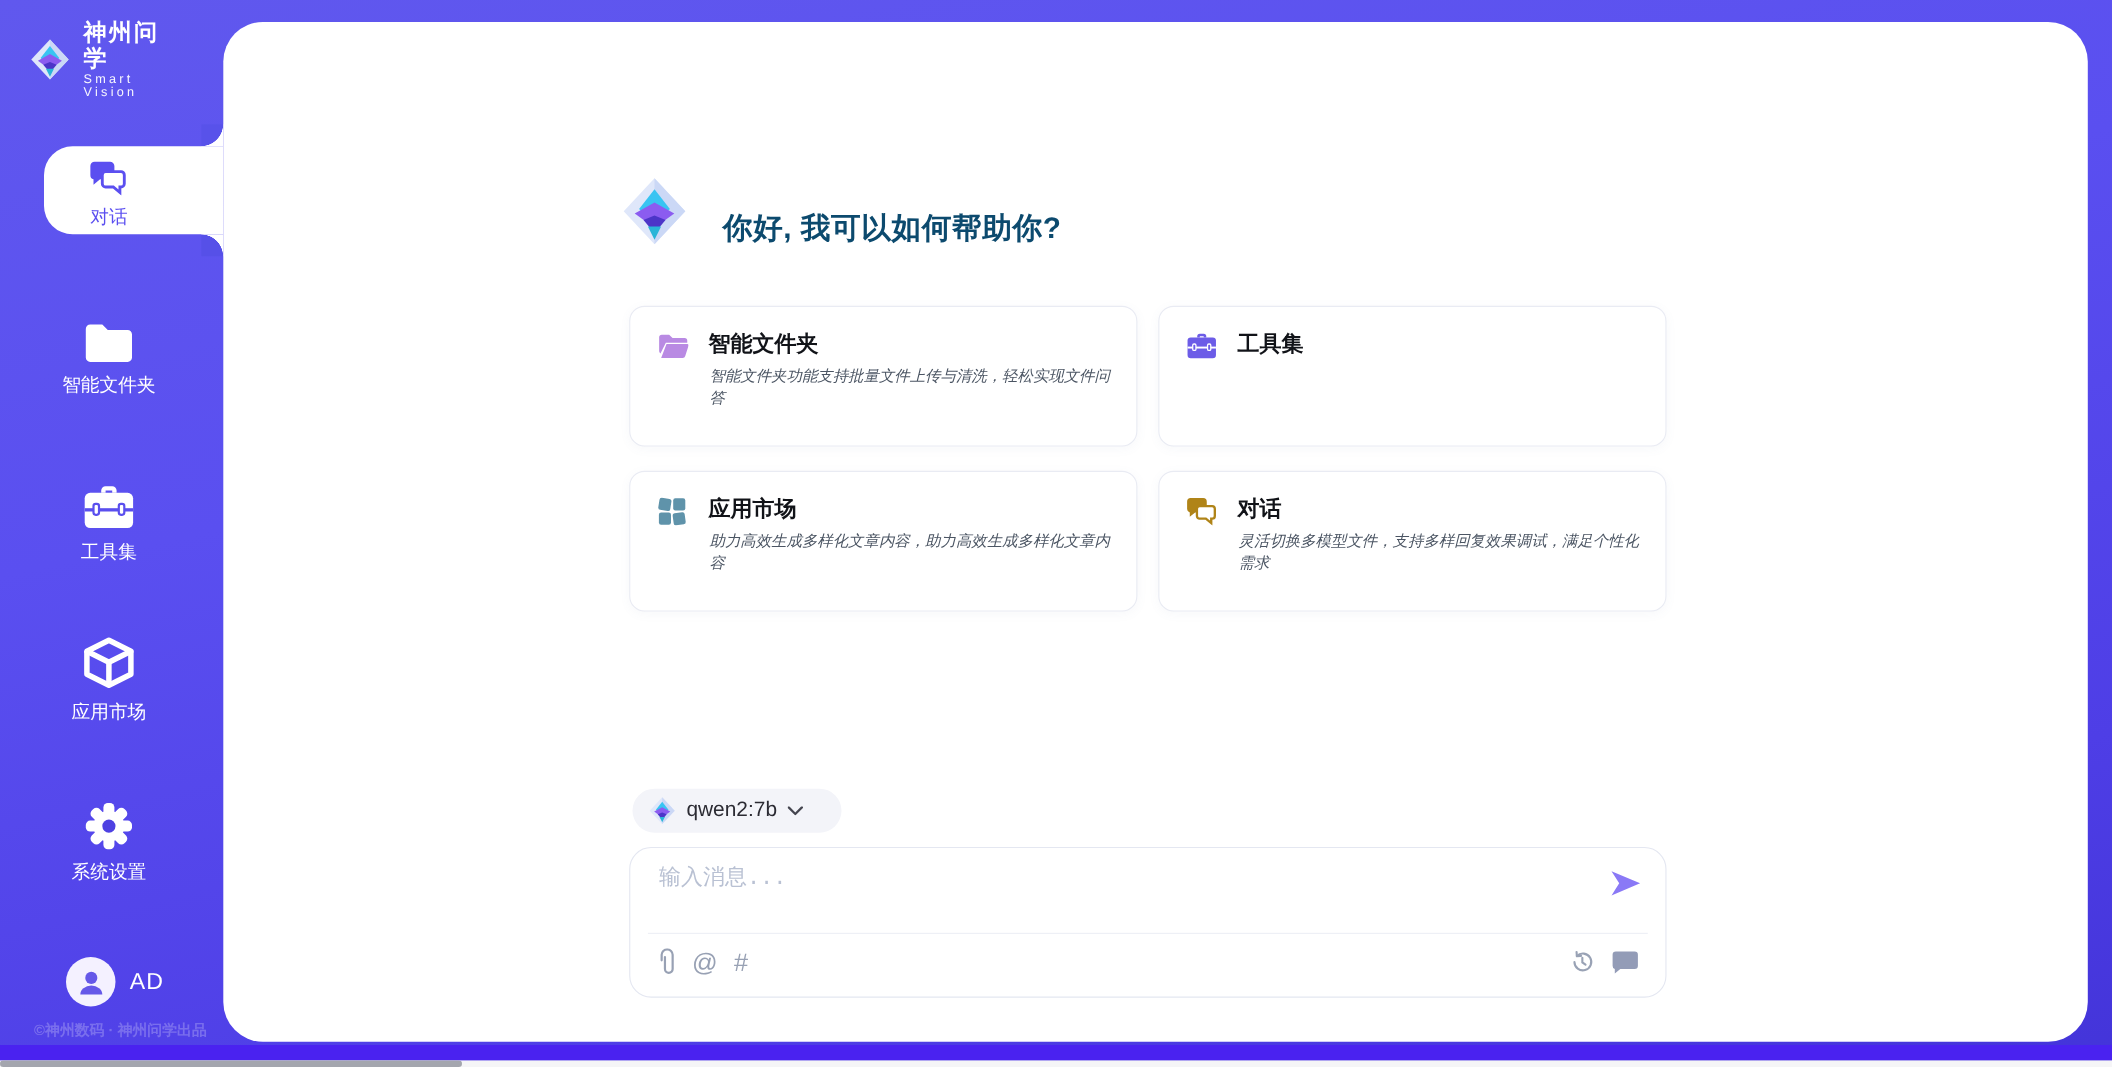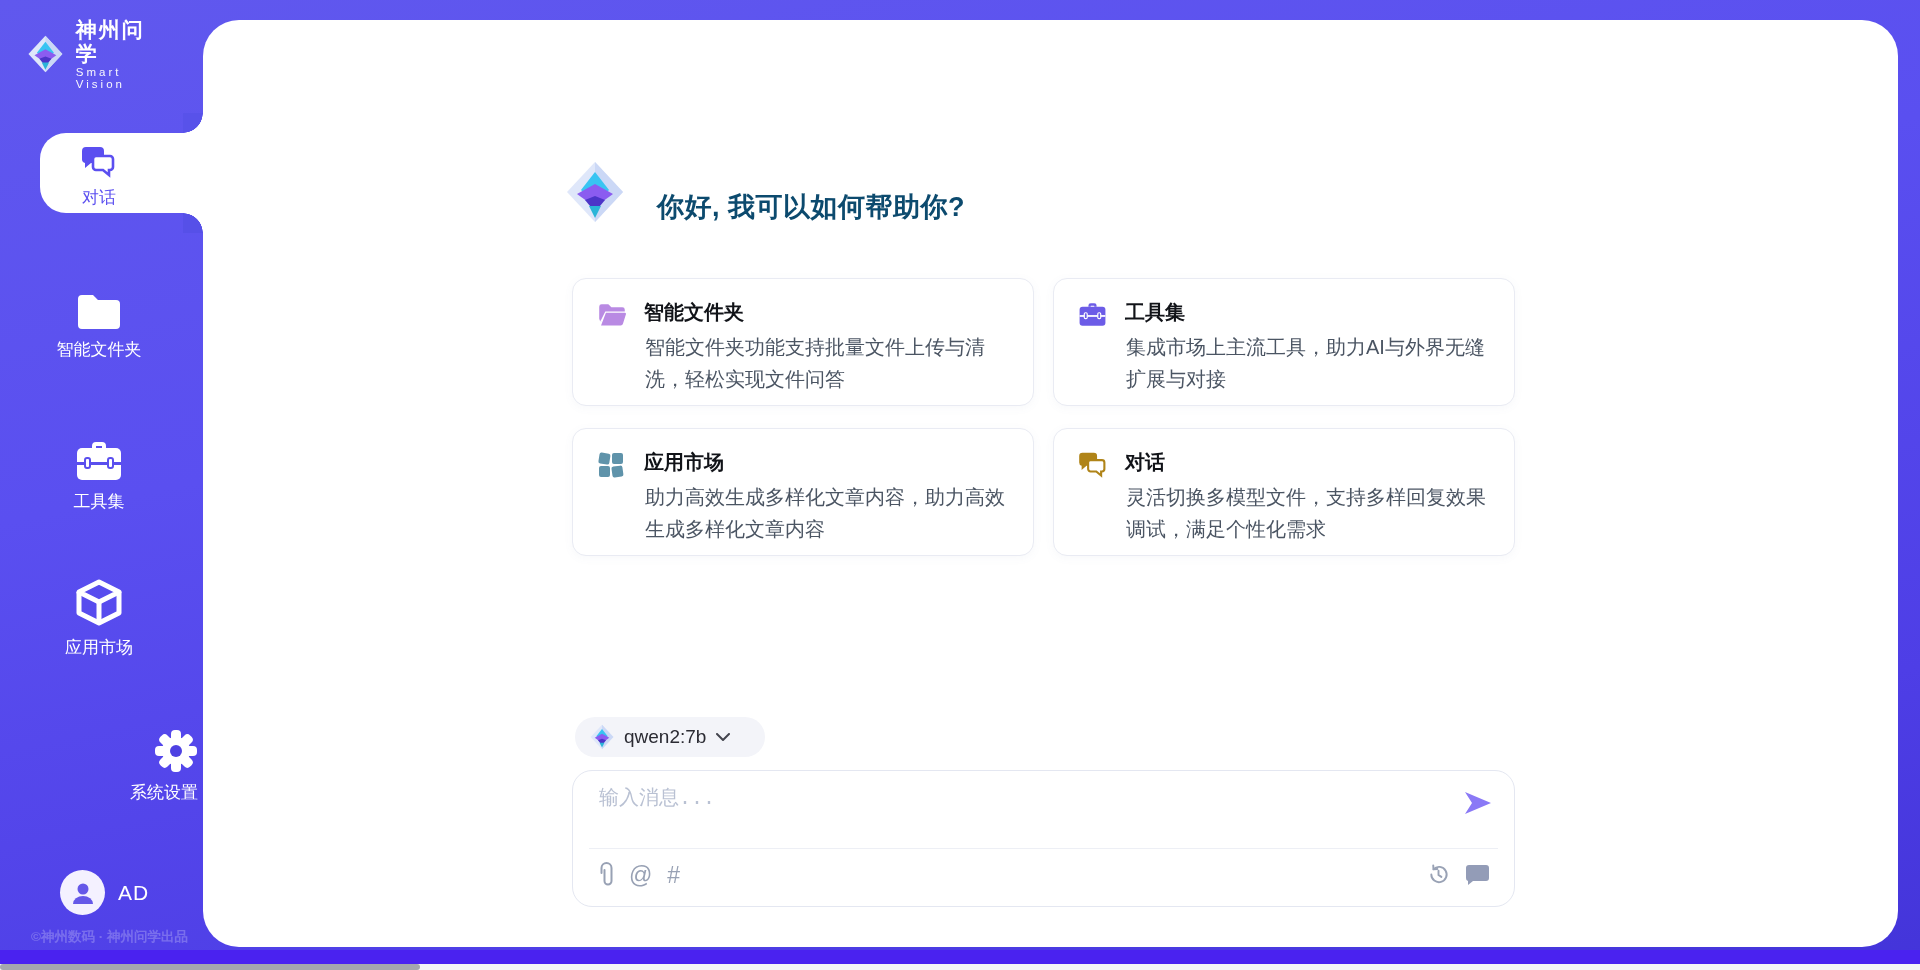--- a/index.html
+++ b/index.html
@@ -29,21 +29,21 @@
   .fillet { position:absolute; width:20px; height:20px; z-index:2; }
   .fillet.top { left:183px; top:113px;
     background:radial-gradient(circle 20px at 0 0, #5852ea 0, #5852ea 19.5px, #ffffff 20px); }
   .fillet.bottom { left:183px; top:213px;
     background:radial-gradient(circle 20px at 0 100%, #5650e8 0, #5650e8 19.5px, #ffffff 20px); }
 
   .nav-item { position:absolute; left:0; width:198px; display:flex; flex-direction:column;
     align-items:center; z-index:4; cursor:pointer; }
   .nav-item .lbl { margin-top:8px; font-size:17px; color:#ffffff; }
   .nav-item.active .lbl { color:#5b4ff0; font-weight:500; }
-  .n1 { top:146px; } .n2 { top:292px; } .n3 { top:440px; } .n4 { top:578px; } .n5 { top:729px;align-items:flex-end; }
+  .n1 { top:146px; } .n2 { top:292px; } .n3 { top:440px; } .n4 { top:578px; } .n5 { top:729px; }
 
   .user-row { position:absolute; left:60px; top:870px; display:flex; align-items:center; z-index:4; }
   .avatar { width:45px; height:45px; border-radius:50%; background:#f4f1ff;
     display:flex; align-items:center; justify-content:center; cursor:pointer; }
   .user-name { margin-left:13px; color:#fff; font-size:21px; letter-spacing:1px; }
   .side-footer { position:absolute; left:12px; top:928px; width:195px; text-align:center;
     color:rgba(255,255,255,.24); font-size:13.5px; z-index:4;font-weight:bold; }
 
   
   .greet-logo { position:absolute; left:563px; top:160px; z-index:3; }
@@ -51,22 +51,22 @@
     color:#0c4a6e; z-index:3; letter-spacing:.5px; }
 
   
   .card { position:absolute; width:462px; height:128px; background:#fff;
     border:1px solid #e9ebf3; border-radius:14px; z-index:3; cursor:pointer;
     box-shadow:0 2px 10px rgba(105,115,165,.05); }
   .c1 { left:572px; top:278px; } .c2 { left:1053px; top:278px; }
   .c3 { left:572px; top:428px; } .c4 { left:1053px; top:428px; }
   .card .cicon { position:absolute; left:25px; top:23px; }
   .card .ctitle { position:absolute; left:71px; top:20px; font-size:20px; font-weight:700; color:#111318; }
-  .card .cdesc { position:absolute; left:72px; top:52px; width:370px; font-size:20px;
-    line-height:32px; color:#4b5563; }
+  .card .cdesc { position:absolute; left:72px; top:52px; width:370px; font-size:14px;
+    line-height:20px; color:#4b5563;font-style:italic; }
 
   
   .model-pill { position:absolute; left:575px; top:717px; width:190px; height:40px;
     background:#f3f4f9; border-radius:20px; display:flex; align-items:center;
     padding:0 14px; z-index:3; cursor:pointer; }
   .model-name { margin-left:9px; font-size:19px; color:#2b2b33; }
   .model-pill svg.chev { margin-left:10px; }
 
   
   .input-card { position:absolute; left:572px; top:770px; width:943px; height:137px;
@@ -198,21 +198,20 @@
 
 <div class="card c2">
   <svg class="cicon" width="27" height="25" viewBox="0 0 46 42">
     <path d="M16 8V6a4 4 0 0 1 4-4h6a4 4 0 0 1 4 4v2h-4V6h-6v2z" fill="#6c5ce7"></path>
     <rect x="1" y="8" width="44" height="32" rx="5" fill="#6c5ce7"></rect>
     <rect x="1" y="22" width="44" height="3" fill="#ffffff"></rect>
     <rect x="9" y="18" width="5" height="10" rx="2" fill="#6c5ce7" stroke="#ffffff" stroke-width="2"></rect>
     <rect x="32" y="18" width="5" height="10" rx="2" fill="#6c5ce7" stroke="#ffffff" stroke-width="2"></rect>
   </svg>
   <div class="ctitle">工具集</div>
-  <div class="cdesc">集成市场上主流工具，助力AI与外界无缝扩展与对接</div>
 </div>
 
 <div class="card c3">
   <svg class="cicon" width="26" height="26" viewBox="0 0 26 26">
     <rect x="1" y="1" width="11" height="11" rx="2" transform="rotate(9 6 6)" fill="#5f93aa"></rect>
     <rect x="14" y="1" width="11" height="11" rx="2" fill="#5f93aa"></rect>
     <rect x="1" y="14" width="11" height="11" rx="2" fill="#5f93aa"></rect>
     <rect x="14" y="14" width="11" height="11" rx="2" transform="rotate(-8 20 20)" fill="#5f93aa"></rect>
   </svg>
   <div class="ctitle">应用市场</div>

